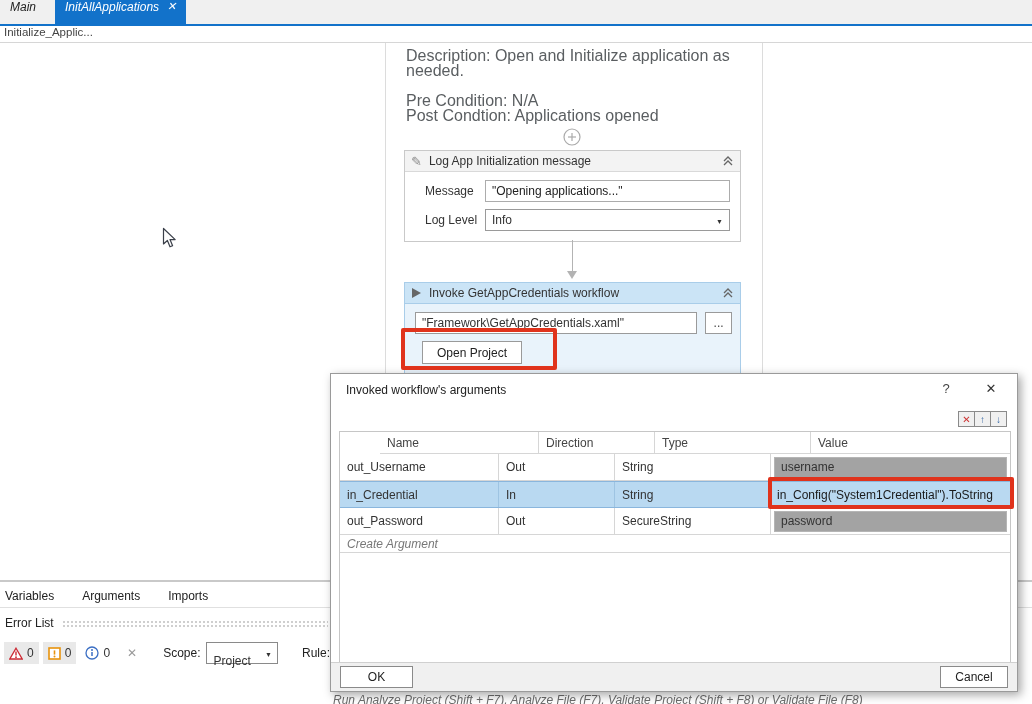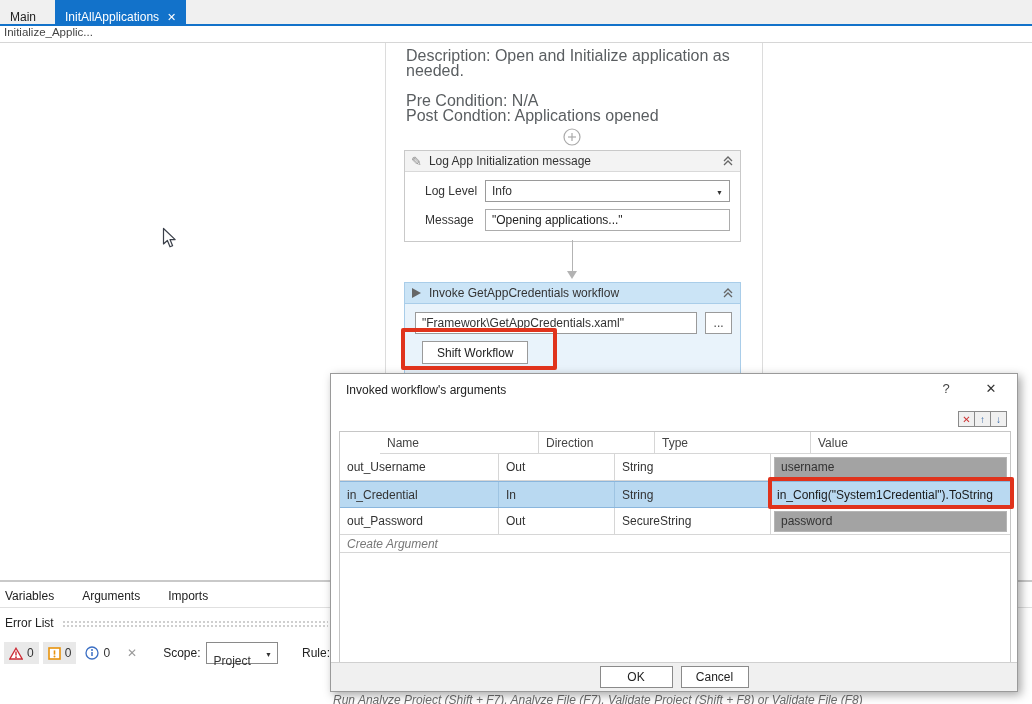--- a/index.html
+++ b/index.html
@@ -3,21 +3,21 @@
 <meta charset="utf-8">
 <style>
   * { margin:0; padding:0; box-sizing:border-box; }
   html,body { width:1032px; height:704px; background:#fff; }
   body { font-family:"Liberation Sans", sans-serif; font-size:12px; color:#333; }
   #screen { position:relative; width:1032px; height:704px; overflow:hidden; background:#fff; }
 
   
   .tabbar { position:absolute; left:0; top:0; width:1032px; height:24px; background:#f0f0f0; }
   .tabbar-underline { position:absolute; left:0; top:24px; width:1032px; height:2px; background:#1272ca; }
-  .tab { position:absolute; top:0; height:24px; display:flex; align-items:flex-end; padding:0 10px; cursor:default; }
+  .tab { position:absolute; top:0; height:24px; display:flex; align-items:flex-start; padding:0 10px; cursor:default;font-style:italic; }
   .tab-main { left:0; color:#222; }
   .tab-active { left:55px; background:#1272ca; color:#fff; gap:8px; }
   .tab-close { font-size:11px; color:#fff; }
 
   
   .breadcrumb-bar { position:absolute; left:0; top:26px; width:1032px; height:17px; background:#fff; border-bottom:1px solid #d6d6d6; display:flex; }
   .breadcrumb { padding-left:4px; color:#444; font-size:11.5px; }
 
   
   .designer { position:absolute; left:385px; top:43px; width:378px; height:537px; background:#fff; border-left:1px solid #dcdcdc; border-right:1px solid #dcdcdc; }
@@ -77,21 +77,21 @@
   .c-name { width:159px; }
   .c-dir { width:116px; }
   .c-type { width:156px; }
   .c-val { flex:1; border-right:none; padding:0; }
   .val-inner { margin:10px 3px; flex:1; height:21px; border:1px solid #b5b5b5; background:#a3a3a3; display:flex; align-items:center; padding:0 6px; white-space:nowrap; overflow:hidden; }
   .tbl-row.selected { background:#b9d9f1; border-top:1px solid #8ab6dd; border-bottom:1px solid #8ab6dd; height:27px; }
   .tbl-row.selected .cell { border-right-color:#9ec4e2; }
   .tbl-row.selected .c-val { padding:0 6px; color:#1a1a1a; }
   .create-row { height:18px; display:flex; align-items:center; padding:0 7px; color:#777; font-style:italic; border-bottom:1px solid #d6d6d6; }
 
-  .dialog-footer { position:absolute; left:0; bottom:0; width:100%; height:29px; background:#f0f0f0; border-top:1px solid #d0d0d0; display:flex; align-items:center; justify-content:center; gap:8px; padding:0 9px; }
+  .dialog-footer { position:absolute; left:0; bottom:0; width:100%; height:29px; background:#f0f0f0; border-top:1px solid #d0d0d0; display:flex; align-items:center; justify-content:space-between; gap:8px; padding:0 9px; }
   .dlg-btn { width:73px; height:22px; border:1px solid #8a8a8a; background:#fff; display:flex; align-items:center; justify-content:center; color:#222; }
   .dlg-btn.cancel { width:68px; }
 
   
   .bottom-divider { position:absolute; left:0; top:580px; width:1032px; height:2px; background:#c9c9c9; }
   .var-tabs { position:absolute; left:0; top:584px; width:1032px; height:24px; background:#fff; display:flex; align-items:center; gap:28px; padding-left:5px; border-bottom:1px solid #e0e0e0; }
   .var-tab { color:#222; }
   .errorlist-header { position:absolute; left:0; top:612px; width:1032px; height:22px; display:flex; align-items:center; padding-left:5px; color:#222; }
   .dotted-fill { position:absolute; left:62px; top:620px; width:266px; height:8px; background-image:radial-gradient(circle, #cfcfcf 1px, transparent 1.1px); background-size:4px 4px; }
   .errorlist-toolbar { position:absolute; left:0; top:640px; width:330px; height:26px; display:flex; align-items:center; }
@@ -146,29 +146,29 @@
       <div class="activity-header">
         <span style="color:#8a8a8a; font-size:13px;">✎</span>
         <span class="activity-title">Log App Initialization message</span>
         <svg class="chevrons" viewBox="0 0 12 12">
             <path d="M2 6 L6 2 L10 6" fill="none" stroke="#666" stroke-width="1.3"></path>
             <path d="M2 10 L6 6 L10 10" fill="none" stroke="#666" stroke-width="1.3"></path>
           </svg>
       </div>
       <div class="log-body">
         <div class="field-row">
+          <span class="field-label">Message</span>
+          <div class="textbox">"Opening applications..."</div>
+        </div>
+        <div class="field-row">
           <span class="field-label">Log Level</span>
           <div class="combo">
             <span>Info</span>
             <span class="caret">▼</span>
           </div>
-        </div>
-        <div class="field-row">
-          <span class="field-label">Message</span>
-          <div class="textbox">"Opening applications..."</div>
         </div>
       </div>
     </div>
 
     <div class="connector">
       <div class="stem"></div>
       <div class="head"></div>
     </div>
 
     <div class="activity invoke-activity">
@@ -181,21 +181,21 @@
             <path d="M2 6 L6 2 L10 6" fill="none" stroke="#666" stroke-width="1.3"></path>
             <path d="M2 10 L6 6 L10 10" fill="none" stroke="#666" stroke-width="1.3"></path>
           </svg>
       </div>
       <div class="invoke-body">
         <div class="invoke-path-row">
           <div class="invoke-path">"Framework\GetAppCredentials.xaml"</div>
           <div class="browse-btn">...</div>
         </div>
         <div class="invoke-btn-row">
-          <div class="open-workflow-btn">Shift Workflow</div>
+          <div class="open-workflow-btn">Open Project</div>
         </div>
       </div>
     </div>
   </div>
 
   <div class="hl-red hl-import"></div>
 
   <div class="bottom-divider"></div>
   <div class="var-tabs">
     <span class="var-tab">Variables</span>

